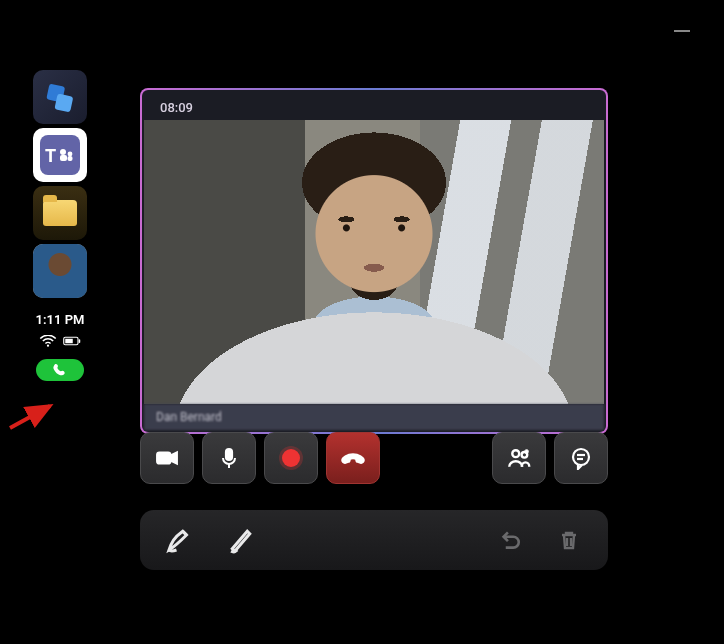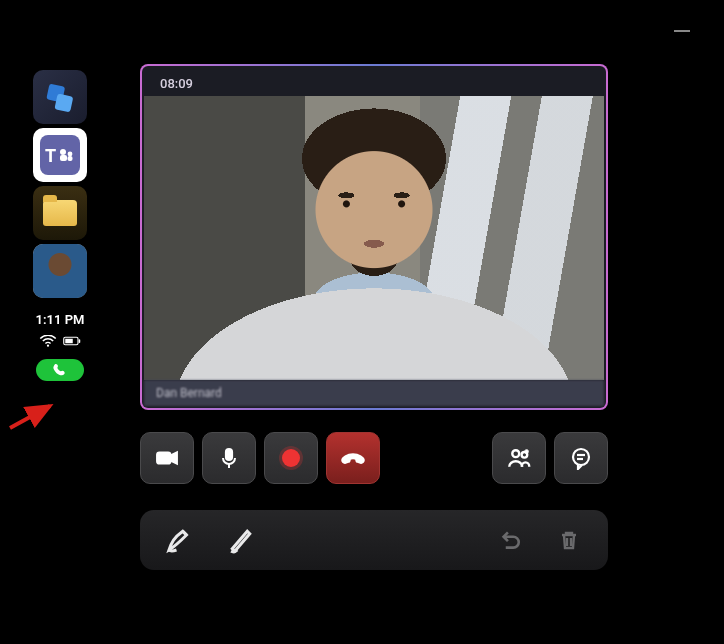--- a/index.html
+++ b/index.html
@@ -42,21 +42,21 @@
   .wifi, .batt { width:18px; height:12px; }
   .call-pill {
     margin-top: 8px; width: 48px; height: 22px; border-radius: 11px; background: #1ec33a;
     display:flex; align-items:center; justify-content:center;
   }
   .arrow {
     position:absolute; left: 6px; top: 402px; width:54px; height:30px; pointer-events:none;
   }
   
   .video-wrap {
-    position:absolute; left: 140px; top: 64px; width: 468px; height: 346px;
+    position:absolute; left: 140px; top: 88px; width: 468px; height: 346px;
     border-radius: 8px;
     padding: 2px;
     background: linear-gradient(90deg,#c96bd2,#6b7bd2,#c96bd2);
   }
   .video {
     width:100%; height:100%; border-radius: 6px; background:#1b1c24; position:relative; overflow:hidden;
   }
   .timer {
     position:absolute; top:10px; left:18px; color:#d7d0e0; font-size:13px; font-weight:500; z-index:3;
   }

